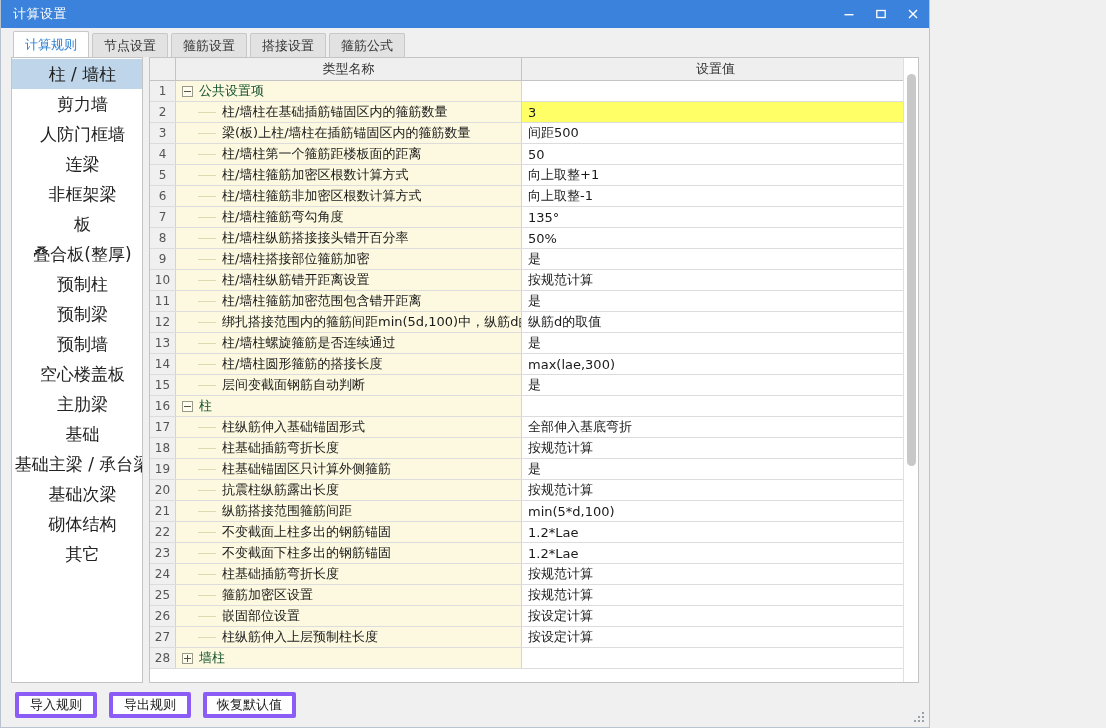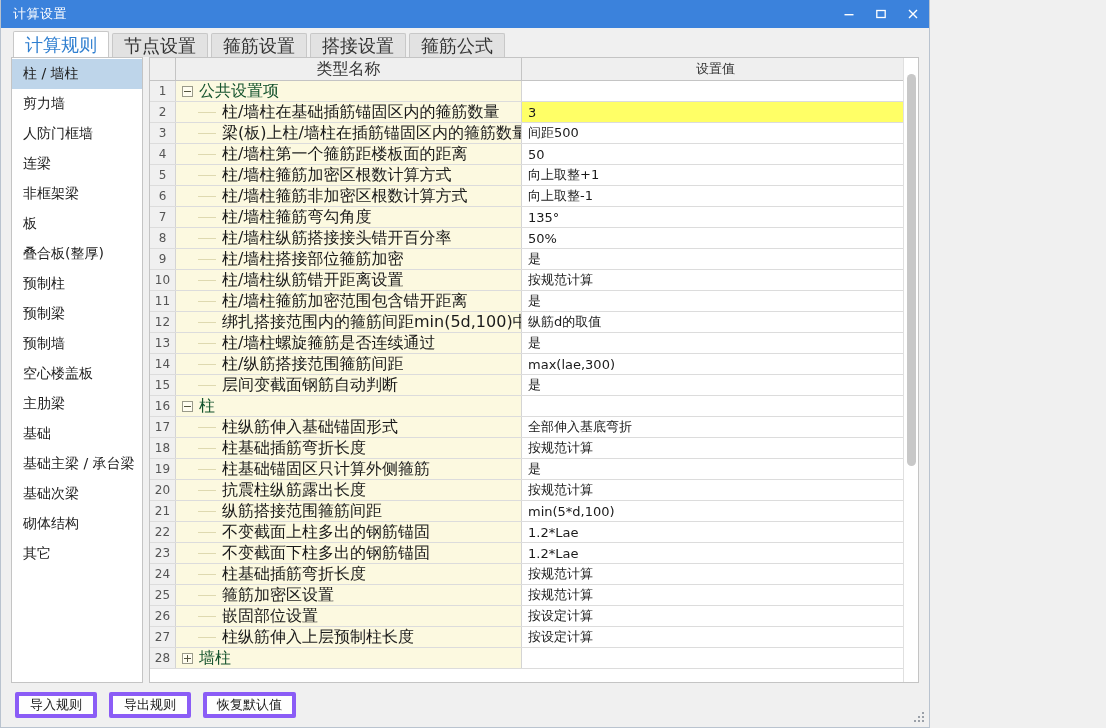--- a/index.html
+++ b/index.html
@@ -44,21 +44,21 @@
     height: 29px; min-height: 29px;
     background: #f0f0f0;
     display: flex; align-items: flex-end;
     padding-left: 12px;
     position: relative;
   }
   .tab {
     height: 24px;
     padding: 4px 11px;
     display: flex; align-items: center;
-    font-size: 18px;
+    font-size: 13px;
     color: #333333;
     background: #e2e2e2;
     border: 1px solid #c8c8c8;
     border-bottom: none;
     margin-right: 3px;
     border-radius: 2px 2px 0 0;
     line-height: 1;
   }
   .tab.active {
     background: #ffffff;
@@ -78,23 +78,24 @@
     width: 132px; min-width: 132px;
     background: #ffffff;
     border: 1px solid #c4c4c4;
     overflow: hidden;
     padding-top: 1px;
   }
   .side-item {
     height: 30px;
     display: flex; align-items: center;
     padding-left: 11px;
-    font-size: 14px;
+    font-size: 17px;
     color: #222222;
     white-space: nowrap;
+    justify-content: center;
   }
   .side-item.selected {
     background: #bed5ea;
   }
   
   .gridwrap {
     flex: 1;
     background: #ffffff;
     border: 1px solid #c4c4c4;
     display: flex;
@@ -121,21 +122,21 @@
     display: flex; align-items: center; justify-content: center;
     font-size: 12px;
     color: #555555;
   }
   .hdr .c-num { background: #efefef; border-right: 1px solid #c4c4c4; }
   .c-name {
     width: 346px; min-width: 346px;
     background: #fcf9e0;
     border-right: 1px solid #d4d4d4;
     display: flex; align-items: center;
-    font-size: 16px;
+    font-size: 13px;
     color: #1a1a1a;
     overflow: hidden;
     white-space: nowrap;
     position: relative;
   }
   .hdr .c-name {
     background: #efefef;
     border-right: 1px solid #c4c4c4;
     justify-content: center;
     color: #333333;
@@ -440,21 +441,21 @@
               <div class="c-name">
                 <span class="childline"></span>
                 <span class="nametext">柱/墙柱螺旋箍筋是否连续通过</span>
               </div>
               <div class="c-val">是</div>
             </div>
             <div class="row">
               <div class="c-num">14</div>
               <div class="c-name">
                 <span class="childline"></span>
-                <span class="nametext">柱/纵筋搭接范围箍筋间距</span>
+                <span class="nametext">柱/墙柱圆形箍筋的搭接长度</span>
               </div>
               <div class="c-val">max(lae,300)</div>
             </div>
             <div class="row">
               <div class="c-num">15</div>
               <div class="c-name">
                 <span class="childline"></span>
                 <span class="nametext">层间变截面钢筋自动判断</span>
               </div>
               <div class="c-val">是</div>

